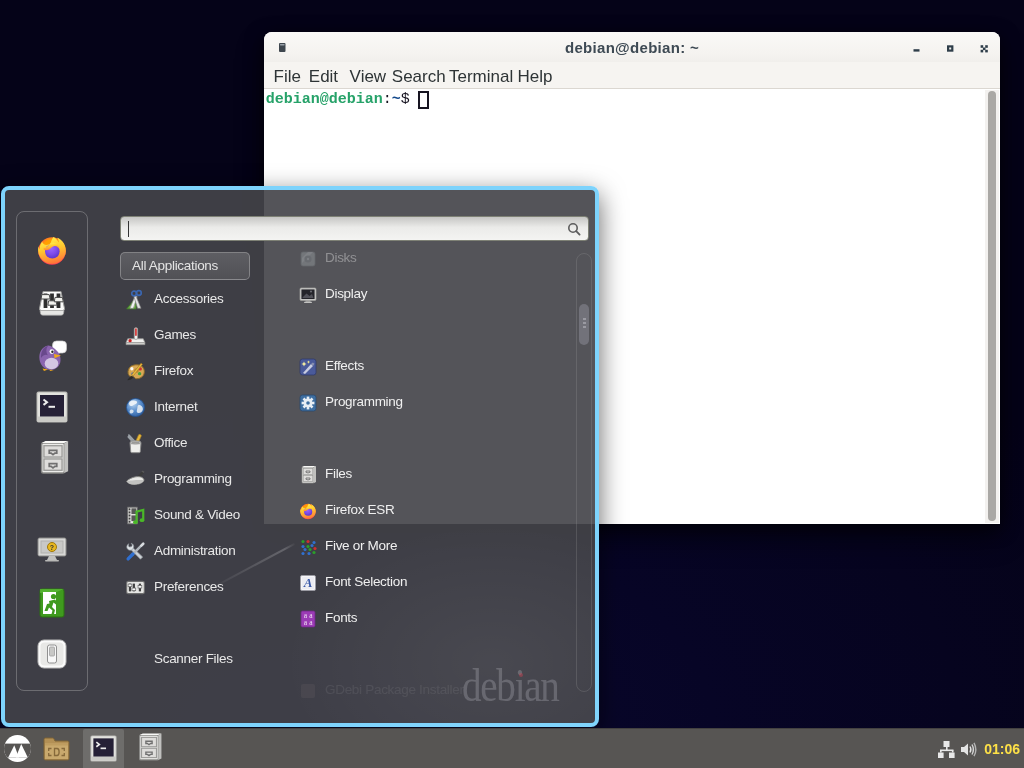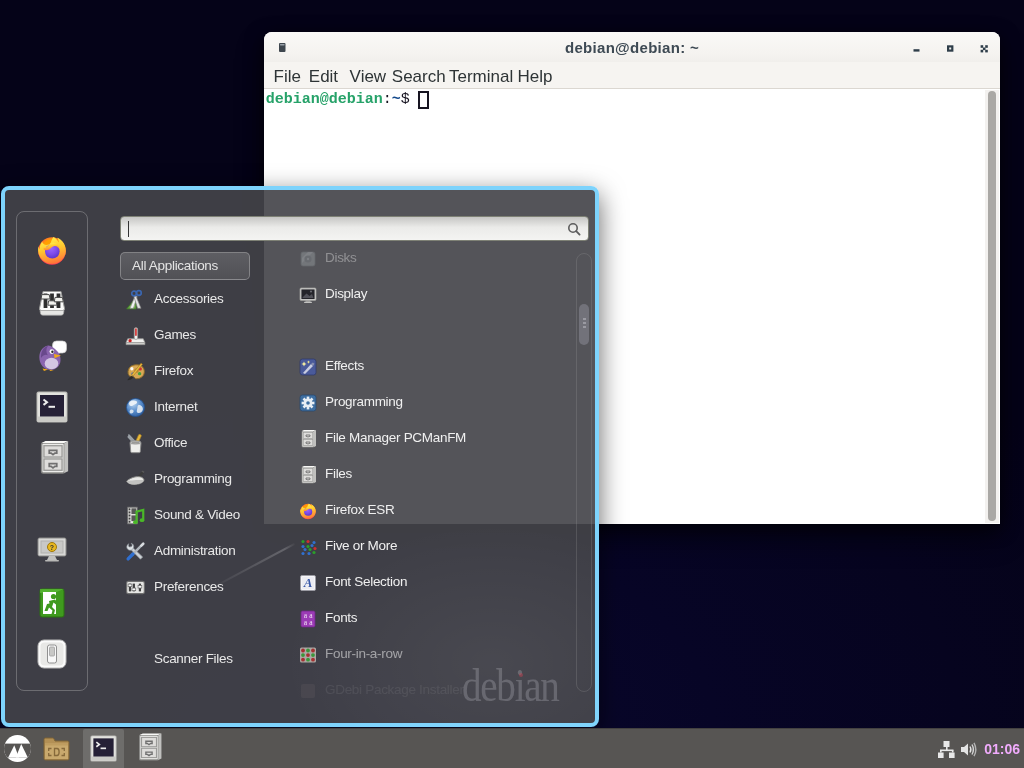--- a/index.html
+++ b/index.html
@@ -64,21 +64,21 @@
   #wmdot { position:absolute; left:513.5px; top:482.5px; width:4px; height:4px; border-radius:2px;
     background:rgba(200,70,85,0.48); }
   #swoosh { position:absolute; left:201px; top:375px; width:94px; height:1.6px;
     background:linear-gradient(90deg, rgba(255,255,255,0) 0%, rgba(255,255,255,0.07) 22%, rgba(255,255,255,0.17) 70%, rgba(255,255,255,0.20) 88%, rgba(255,255,255,0.03) 100%);
     transform:rotate(-28.2deg); }
   #taskbar { position:absolute; left:0; top:728px; width:1024px; height:40px;
     background:#575553; border-top:1px solid #434140; }
   #taskterm { position:absolute; left:83px; top:0px; width:41px; height:40px;
     background:rgba(255,255,255,0.14); border-radius:2px 2px 0 0; }
   .tbi { position:absolute; }
-  #clock { position:absolute; right:4px; top:12px; font-size:14px; font-weight:bold; color:#f0abfc; }
+  #clock { position:absolute; right:4px; top:12px; font-size:14px; font-weight:bold; color:#fde047; }
 </style>
 </head>
 <body>
 <div id="desktop"></div>
 
 <div id="term">
   <div id="titlebar">
     <svg id="tbicon" width="7" height="9" viewBox="0 0 7 9">
         <rect x="0" y="0" width="6.5" height="9" rx="1" fill="#3e464e"></rect>
         <rect x="0.8" y="1" width="4.9" height="1.6" rx="0.8" fill="#98a0a8"></rect>
@@ -382,32 +382,20 @@
             <rect x="7.7" y="2.6" width="2.6" height="3.4" transform="rotate(180 9 9)"></rect>
             <rect x="7.7" y="2.6" width="2.6" height="3.4" transform="rotate(225 9 9)"></rect>
             <rect x="7.7" y="2.6" width="2.6" height="3.4" transform="rotate(270 9 9)"></rect>
             <rect x="7.7" y="2.6" width="2.6" height="3.4" transform="rotate(315 9 9)"></rect>
             <circle cx="9" cy="9" r="4.4"></circle>
           </g>
           <circle cx="9" cy="9" r="1.8" fill="#3e6ea0"></circle>
         </svg></span>
       <span class="al">Programming</span>
     </div>
-<div class="app" style="top:231px;">
-      <span class="ai"><svg width="18" height="18" viewBox="0 0 18 18">
-          <rect x="3" y="1" width="12" height="16" rx="0.8" fill="#ececea" stroke="#8a8a88" stroke-width="0.8"></rect>
-          <path d="M3 1 L5 0 L17 0 L15 1 Z" fill="#f8f8f6"></path>
-          <path d="M15 17 L17 16 L17 0 L15 1 Z" fill="#c0c0be"></path>
-          <rect x="4.2" y="2.5" width="9.6" height="6" fill="#dedddb" stroke="#9a9a98" stroke-width="0.7"></rect>
-          <rect x="4.2" y="9.5" width="9.6" height="6" fill="#dedddb" stroke="#9a9a98" stroke-width="0.7"></rect>
-          <path d="M7 5 h4 v1.4 h-1 l-1 0.8 -1 -0.8 h-1 Z" fill="none" stroke="#707070" stroke-width="0.9"></path>
-          <path d="M7 12 h4 v1.4 h-1 l-1 0.8 -1 -0.8 h-1 Z" fill="none" stroke="#707070" stroke-width="0.9"></path>
-        </svg></span>
-      <span class="al">File Manager PCManFM</span>
-    </div>
 <div class="app" style="top:303px;">
       <span class="ai"><svg width="18" height="18" viewBox="0 0 32 32">
           <defs>
             <radialGradient id="ffo" cx="0.5" cy="0.42" r="0.65">
               <stop offset="0.5" stop-color="#ffa000"></stop>
               <stop offset="0.78" stop-color="#ff5545"></stop>
               <stop offset="1" stop-color="#f2146e"></stop>
             </radialGradient>
             <linearGradient id="ffy" x1="0.3" y1="0" x2="0.55" y2="1">
               <stop offset="0" stop-color="#fff44f"></stop>
@@ -471,35 +459,20 @@
           <rect x="2" y="1" width="14" height="16" rx="1.5" fill="none" stroke="#702a85" stroke-width="0.8"></rect>
           <g font-family="Liberation Serif, serif" font-size="7.5" fill="#f0e4f4" text-anchor="middle">
             <text x="6.4" y="8">a</text>
             <text x="11.8" y="8">a</text>
             <text x="6.4" y="15">a</text>
             <text x="11.8" y="15">a</text>
           </g>
         </svg></span>
       <span class="al">Fonts</span>
     </div>
-<div class="app" style="top:447px;">
-      <span class="ai" style="opacity:0.9;"><svg width="18" height="18" viewBox="0 0 18 18">
-          <rect x="1" y="1.5" width="16" height="15" rx="1.5" fill="#b8b4ae"></rect>
-          <circle cx="4" cy="4.5" r="1.9" fill="#b03030"></circle>
-          <circle cx="9" cy="4.5" r="1.9" fill="#3aa03a"></circle>
-          <circle cx="14" cy="4.5" r="1.9" fill="#b03030"></circle>
-          <circle cx="4" cy="9.1" r="1.9" fill="#3aa03a"></circle>
-          <circle cx="9" cy="9.1" r="1.9" fill="#b03030"></circle>
-          <circle cx="14" cy="9.1" r="1.9" fill="#3aa03a"></circle>
-          <circle cx="4" cy="13.7" r="1.9" fill="#b03030"></circle>
-          <circle cx="9" cy="13.7" r="1.9" fill="#3aa03a"></circle>
-          <circle cx="14" cy="13.7" r="1.9" fill="#b03030"></circle>
-        </svg></span>
-      <span class="al" style="opacity:0.55;">Four-in-a-row</span>
-    </div>
 <div class="app" style="top:483px;">
       <span class="ai" style="opacity:0.07;"><svg width="18" height="18" viewBox="0 0 18 18">
           <rect x="2" y="2" width="14" height="14" rx="2" fill="#c8b8a8"></rect>
         </svg></span>
       <span class="al" style="opacity:0.08;text-align:center;">GDebi Package Installer</span>
     </div>
   <div id="mscroll">
       <div id="mthumb">
     <div class="grip" style="top:14px;"></div>
         <div class="grip" style="top:18px;"></div>

